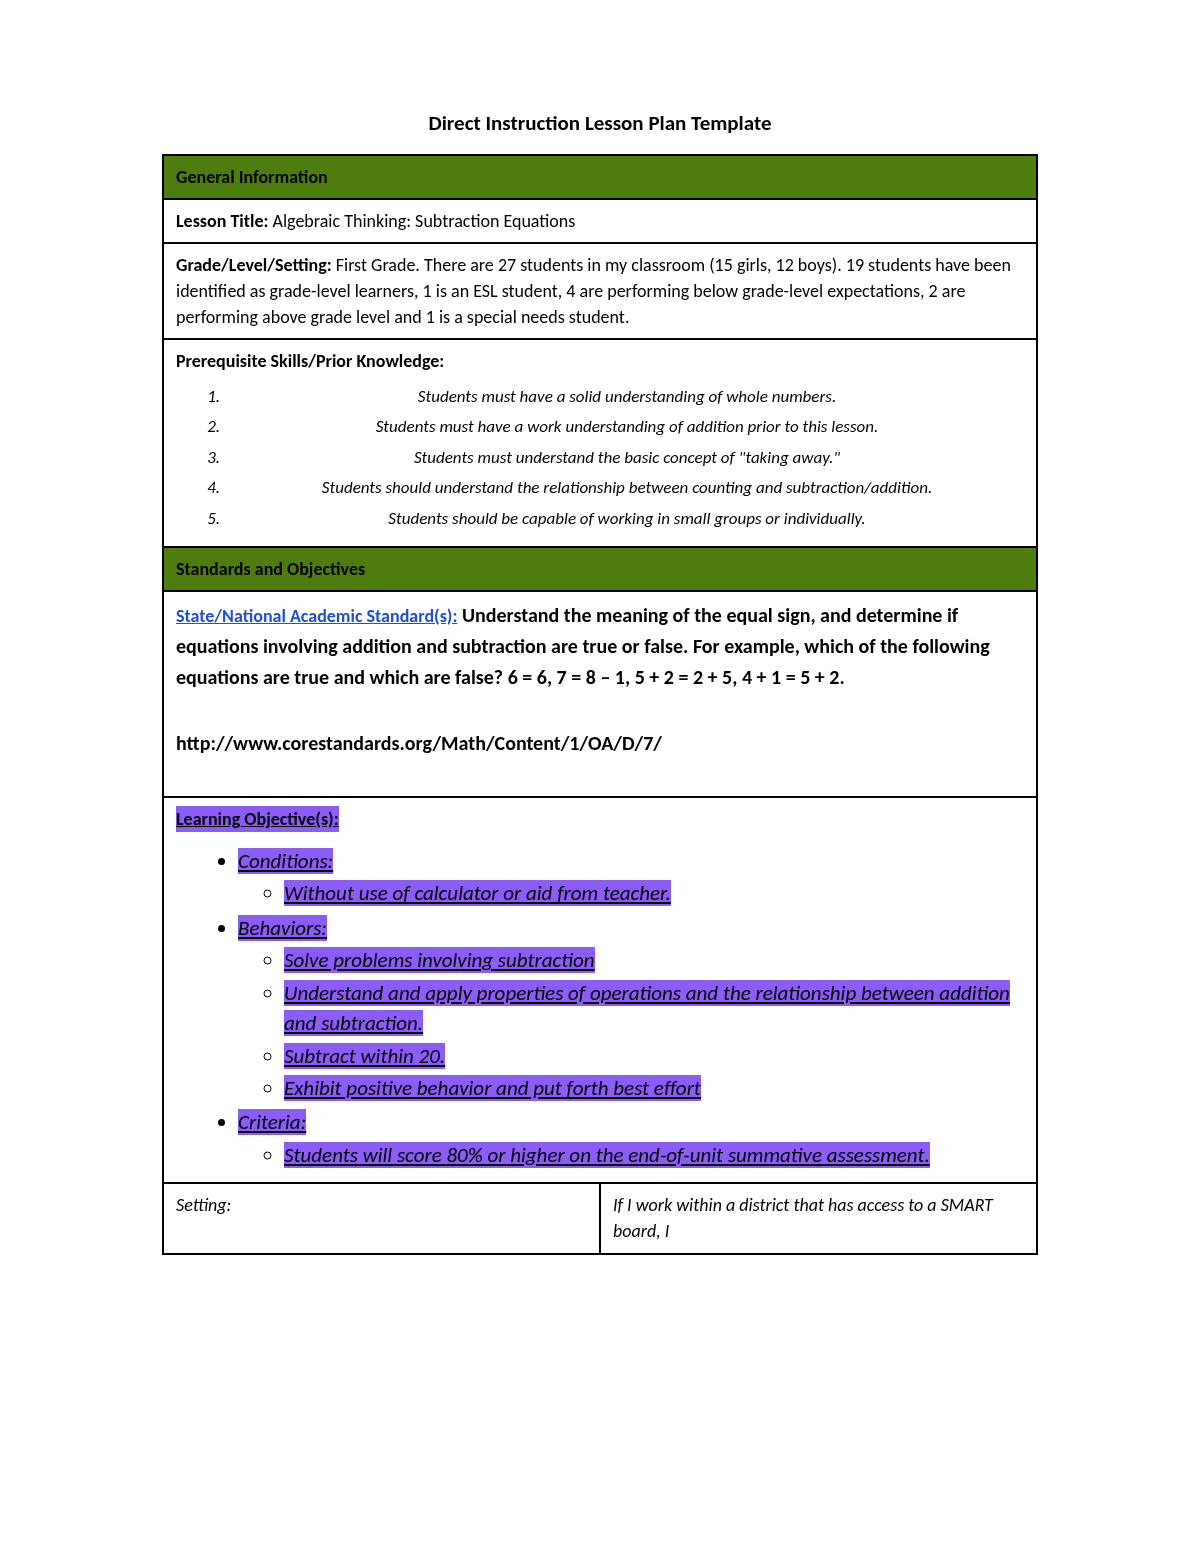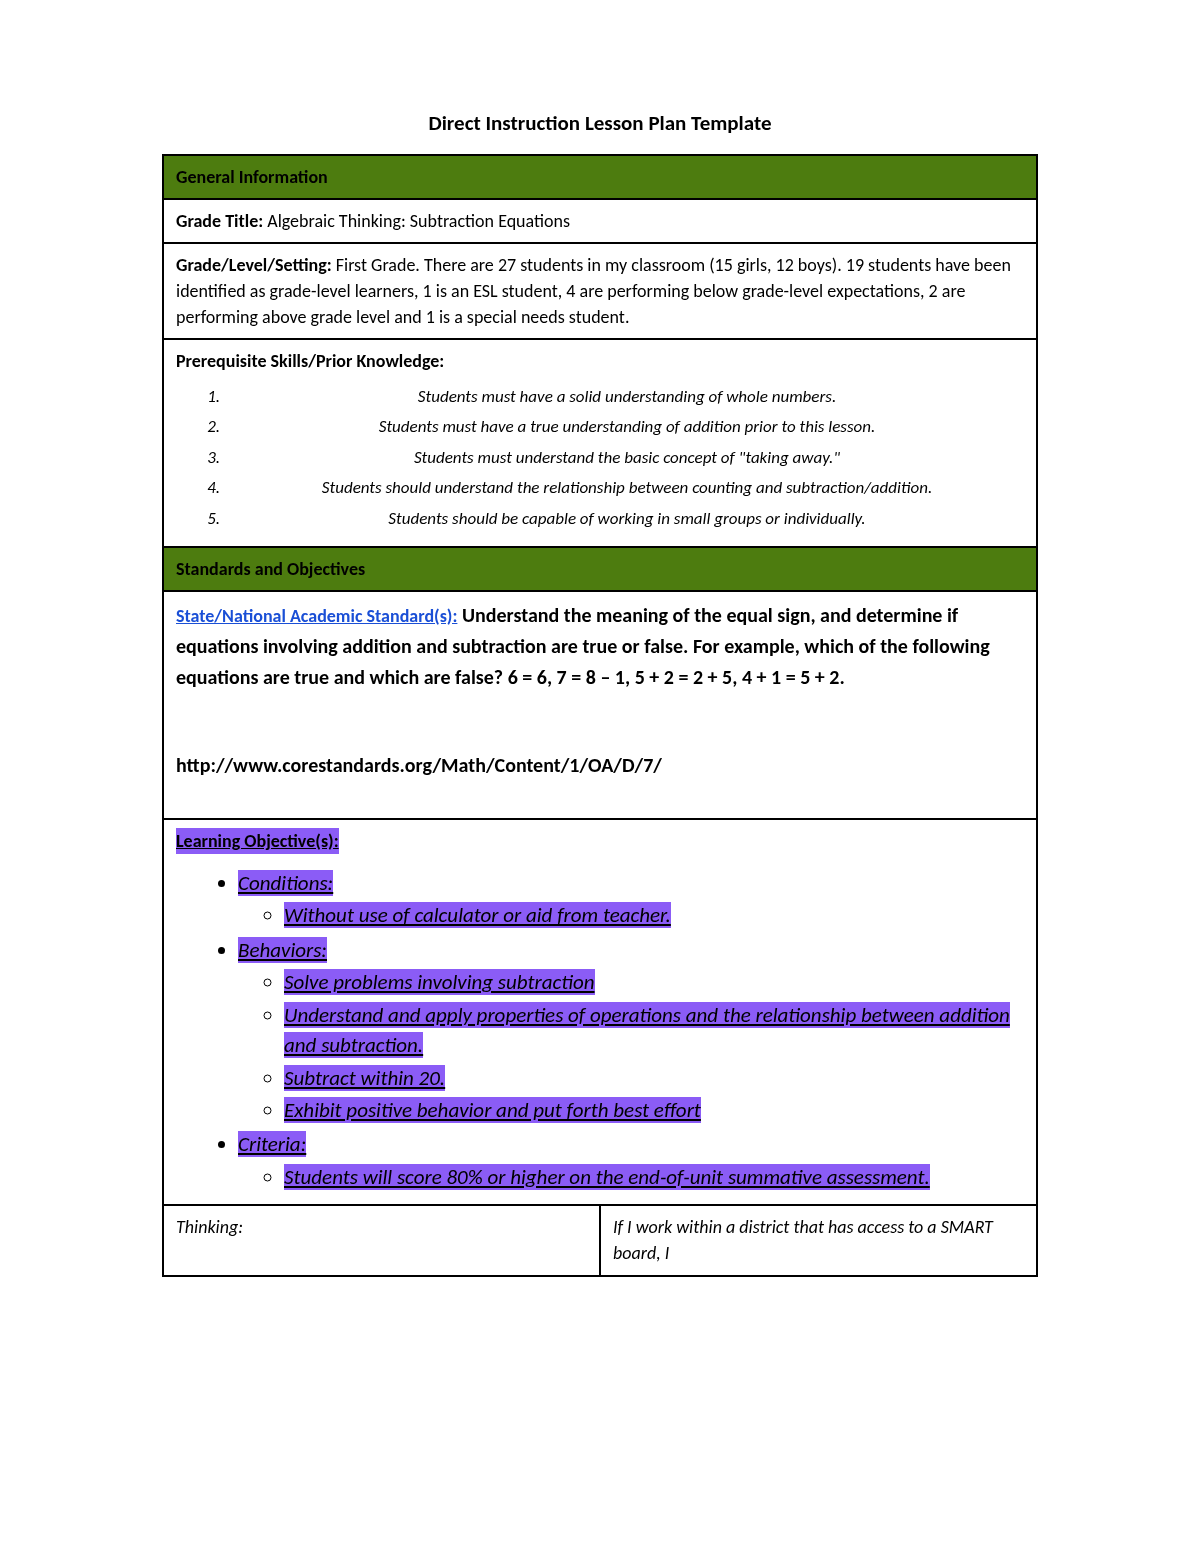--- a/index.html
+++ b/index.html
@@ -59,21 +59,21 @@
     color: #1a4fd6;
     text-decoration: underline;
     font-weight: 700;
   }
   .standards-body {
     font-weight: 700;
     font-size: 20px;
     line-height: 1.55;
   }
   .standards-url {
-    margin-top: 58px;
+    margin-top: 36px;
     font-weight: 700;
     font-size: 20px;
   }
   .hl { background: #8b5cf6; text-decoration: underline; }
   .lo-head {
     font-weight: 700;
     font-size: 18px;
     display: inline-block;
   }
   ul.lo-outer {
@@ -106,37 +106,37 @@
 
   <table class="plan">
 
     <tbody>
         <tr>
       <td class="section-header" colspan="2">General Information</td>
     </tr>
 
     <tr>
       <td colspan="2">
-        <span class="label">Grade Title:</span><span> Algebraic Thinking: Subtraction Equations</span>
+        <span class="label">Lesson Title:</span><span> Algebraic Thinking: Subtraction Equations</span>
       </td>
     </tr>
 
 
     <tr>
       <td colspan="2">
         <span class="label">Grade/Level/Setting:</span><span> First Grade. There are 27 students in my classroom (15 girls, 12 boys). 19 students have been identified as grade-level learners, 1 is an ESL student, 4 are performing below grade-level expectations, 2 are performing above grade level and 1 is a special needs student.</span>
       </td>
     </tr>
 
     <tr>
       <td colspan="2">
         <span class="label">Prerequisite Skills/Prior Knowledge:</span>
         <ol class="prereq">
           <li>Students must have a solid understanding of whole numbers.</li>
-          <li>Students must have a true understanding of addition prior to this lesson.</li>
+          <li>Students must have a work understanding of addition prior to this lesson.</li>
           <li>Students must understand the basic concept of "taking away."</li>
           <li>Students should understand the relationship between counting and subtraction/addition.</li>
           <li>Students should be capable of working in small groups or individually.</li>
         </ol>
       </td>
     </tr>
 
     <tr>
       <td class="section-header" colspan="2">Standards and Objectives</td>
     </tr>
@@ -174,21 +174,21 @@
               <li><span class="hl">Students will score 80% or higher on the end-of-unit summative assessment.</span></li>
             </ul>
           </li>
         </ul>
       </td>
     </tr>
 
 
     <tr class="mat-row">
       <td>
-        <span>Thinking:</span>
+        <span>Setting:</span>
       </td>
       <td>If I work within a district that has access to a SMART board, I</td>
     </tr>
 
   </tbody>
     </table>
 
 </div>
 
 </body></html>

